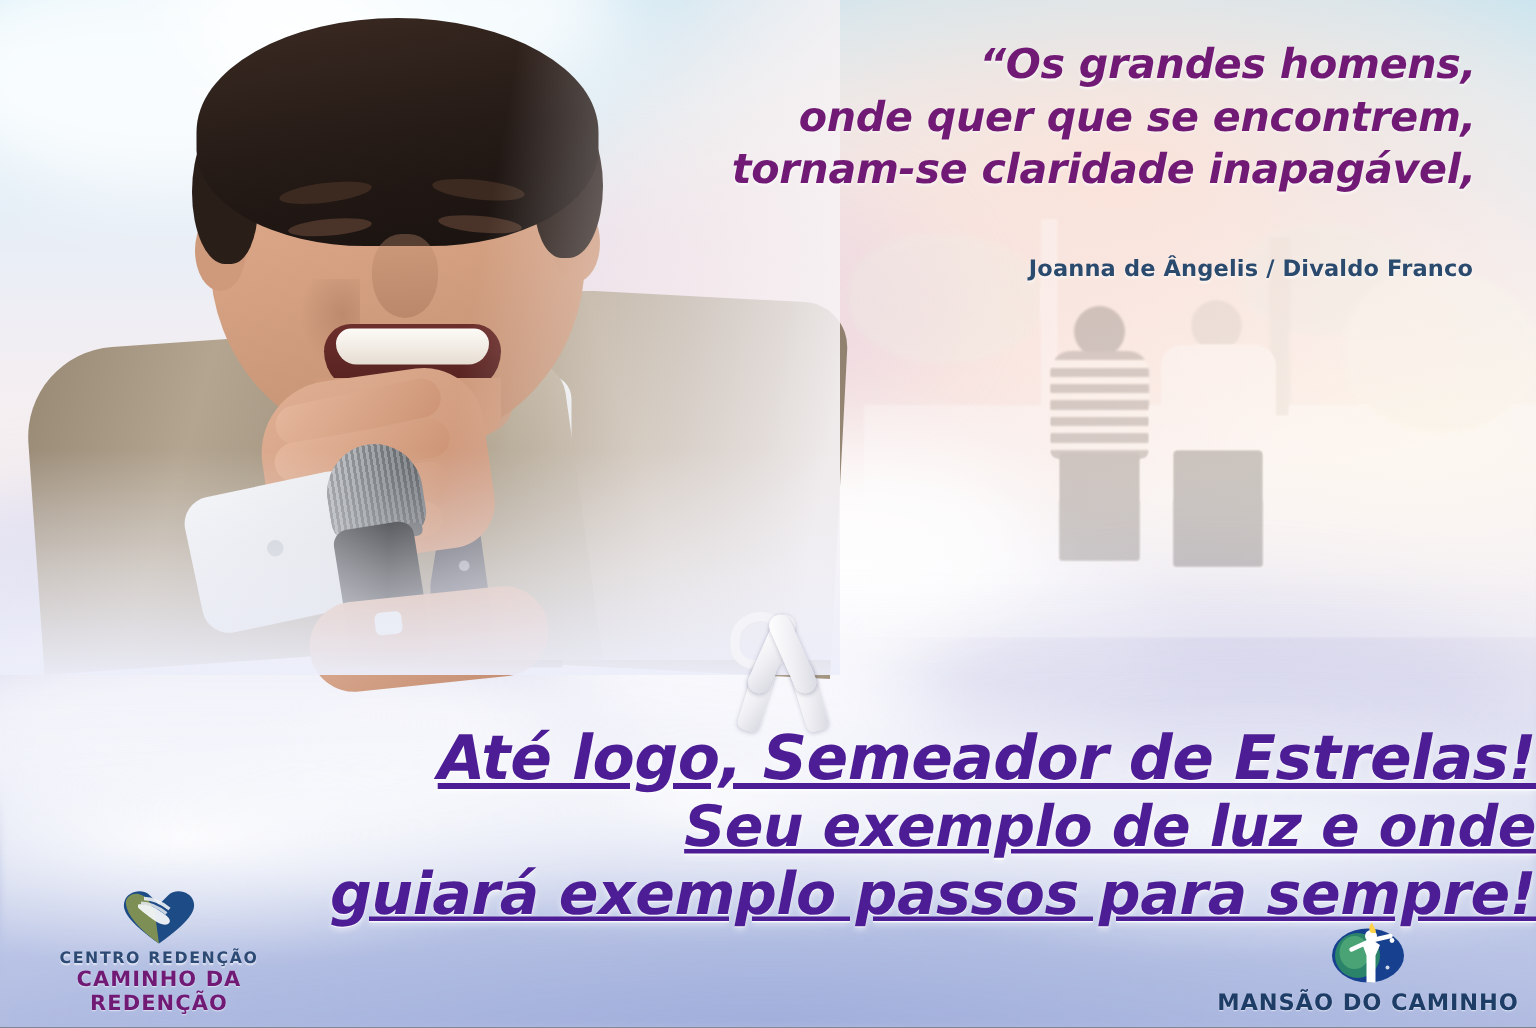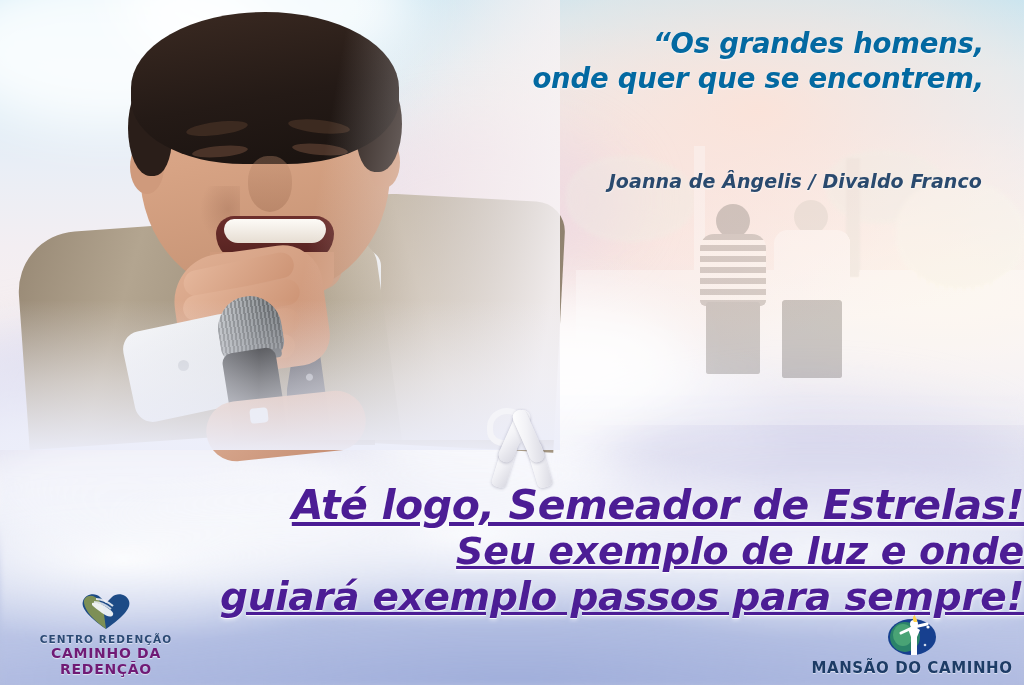--- a/index.html
+++ b/index.html
@@ -158,27 +158,27 @@
     background:linear-gradient(180deg, rgba(240,240,250,0) 0%, rgba(240,241,250,.55) 55%, rgba(236,238,250,.95) 100%);
   }
 
   
   .quote{
     position:absolute;right:40px;top:26px;width:620px;
     text-align:right;
     font-style:italic;font-weight:bold;
     font-size:27.5px;line-height:35px;
     letter-spacing:-.2px;
-    color:#0369a1;
+    color:#701a75;
     text-shadow:0 1px 2px rgba(255,255,255,.75);
   }
   .quote-line{display:block;white-space:nowrap;}
   .quote-attr{
     position:absolute;right:42px;top:170px;
-    font-style:italic;font-weight:bold;font-size:19px;
+    font-weight:bold;font-size:15px;
     color:#2a4a6e;letter-spacing:.1px;
     text-shadow:0 1px 2px rgba(255,255,255,.7);
     text-align:right;
   }
 
   .headline{
     position:absolute;left:0;right:0;top:482px;
     text-align:right;
     font-style:italic;font-weight:bold;
     color:#4c1d95;
@@ -313,20 +313,21 @@
     <div class="pt mic-body"></div>
     <div class="pt hand2"></div>
     <div class="pt ring"></div>
     <div class="portrait-fade"></div>
     <div class="portrait-fade-b"></div>
   </div>
 
   <div class="quote">
     <span class="quote-line">“Os grandes homens,</span>
     <span class="quote-line">onde quer que se encontrem,</span>
+    <span class="quote-line">tornam-se claridade inapagável,</span>
   </div>
   <div class="quote-attr">Joanna de Ângelis / Divaldo Franco</div>
 
   <div class="ribbon">
     <div class="rb rb-tail-l"></div>
     <div class="rb rb-tail-r"></div>
     <div class="rb rb-left"></div>
     <div class="rb rb-right"></div>
     <div class="rb-loop"></div>
   </div>

